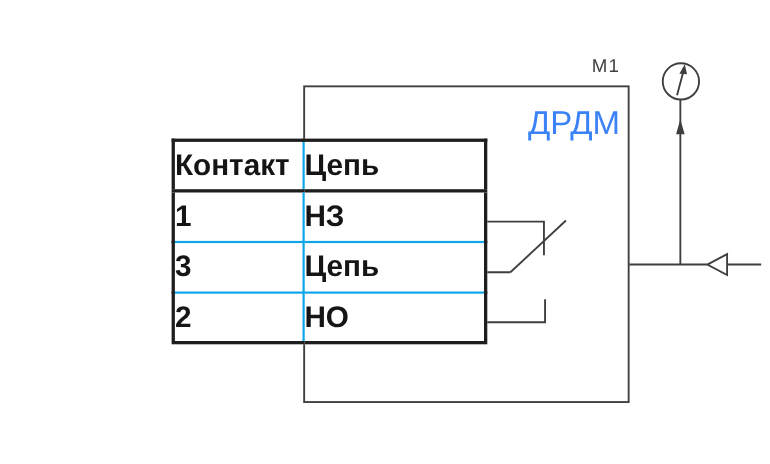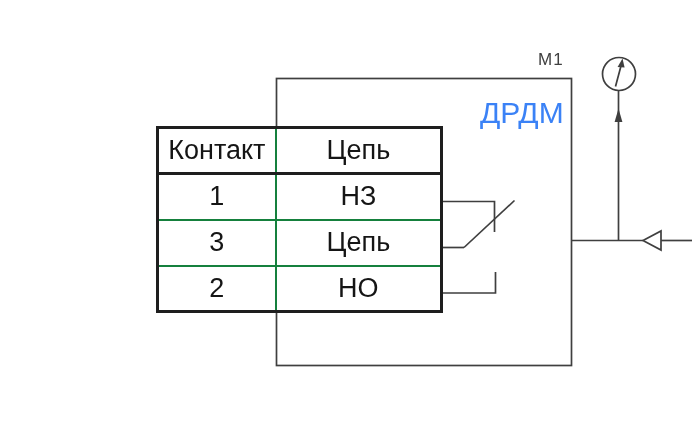--- a/index.html
+++ b/index.html
@@ -32,25 +32,25 @@
     height: 187px;
     border-collapse: collapse;
     table-layout: fixed;
     background: #ffffff;
     font-size: 27px;
     line-height: 1;
     color: #151515;
   }
   table.contacts th,
   table.contacts td {
-    border: 2px solid #15803d;
-    text-align: center;
+    border: 2px solid #0ea5e9;
+    text-align: left;
     vertical-align: middle;
     padding: 0;
-    font-weight: normal;
+    font-weight: bold;
   }
   table.contacts {
     border: 3px solid #1e1e1e;
   }
   table.contacts tr.hdr th {
     border-bottom: 3px solid #1e1e1e;
     height: 43px;
   }
   table.contacts tr.r {
     height: 46px;

